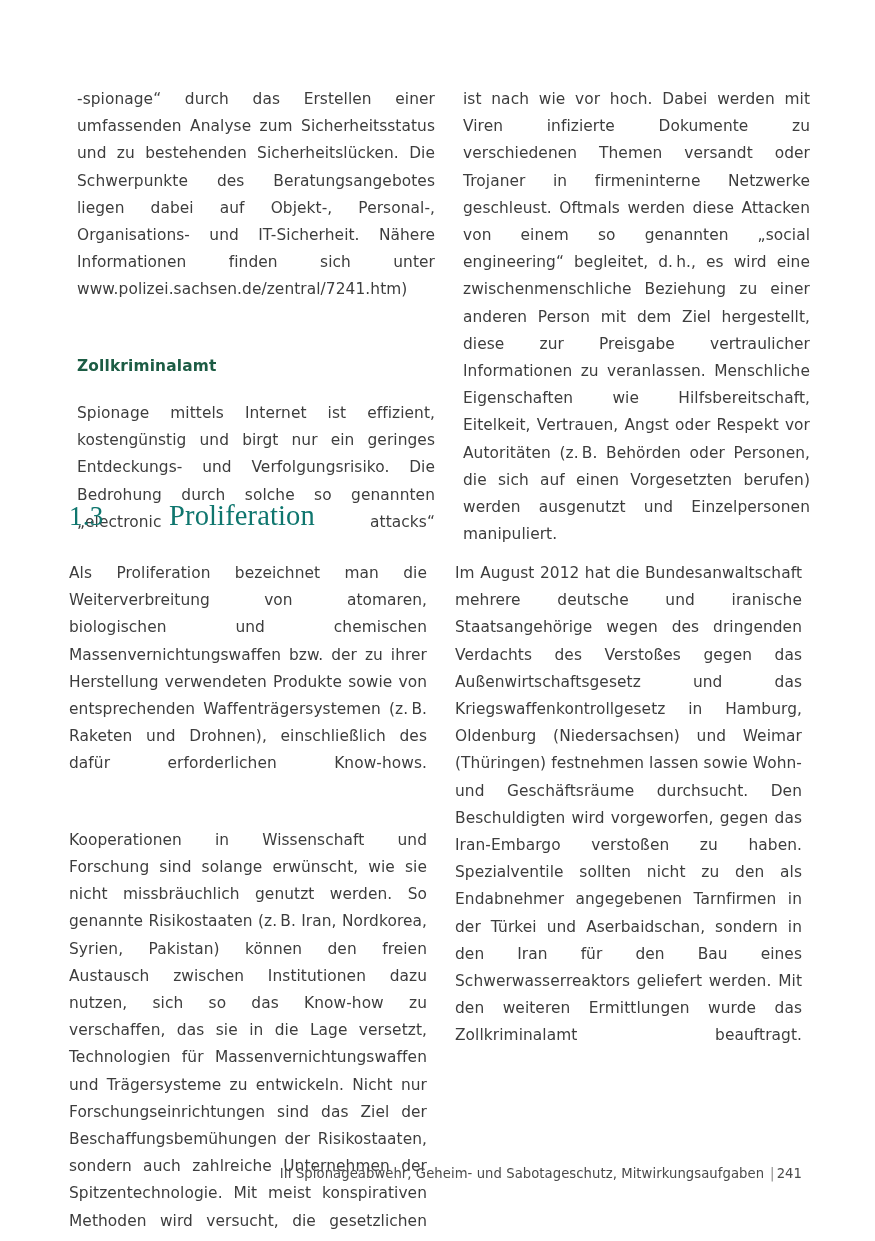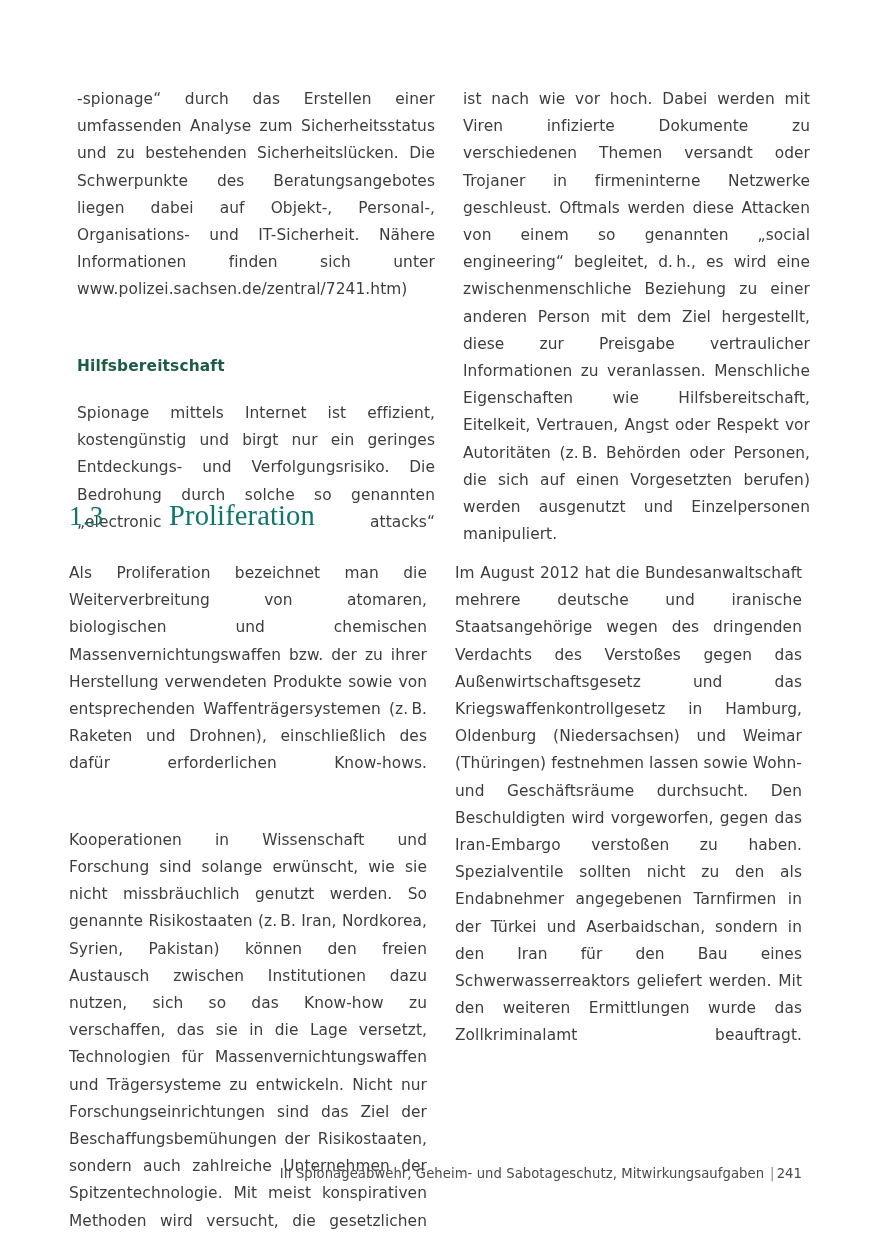--- a/index.html
+++ b/index.html
@@ -110,21 +110,21 @@
 </head>
 <body>
 
 <div class="page">
 
   <div class="columns block-top">
 
     <div class="col left">
       <p class="body">-spionage“ durch das Erstellen einer umfassenden Analyse zum Sicherheitsstatus und zu bestehenden Sicherheitslücken. Die Schwerpunkte des Beratungsangebotes liegen dabei auf Objekt-, Personal-, Organisations- und IT-Sicherheit. Nähere Informationen finden sich unter www.polizei.sachsen.de/zentral/7241.htm)</p>
 
-      <h3 class="subhead">Hilfsbereitschaft</h3>
+      <h3 class="subhead">Zollkriminalamt</h3>
 
       <p class="body">Spionage mittels Internet ist effizient, kostengünstig und birgt nur ein geringes Entdeckungs- und Verfolgungsrisiko. Die Bedrohung durch solche so genannten „electronic attacks“</p>
     </div>
 
     <div class="col right">
       <p class="body">ist nach wie vor hoch. Dabei werden mit Viren infizierte Dokumente zu verschiedenen Themen versandt oder Trojaner in firmeninterne Netzwerke geschleust. Oftmals werden diese Attacken von einem so genannten „social engineering“ begleitet, d. h., es wird eine zwischenmenschliche Beziehung zu einer anderen Person mit dem Ziel hergestellt, diese zur Preisgabe vertraulicher Informationen zu veranlassen. Menschliche Eigenschaften wie Hilfsbereitschaft, Eitelkeit, Vertrauen, Angst oder Respekt vor Autoritäten (z. B. Behörden oder Personen, die sich auf einen Vorgesetzten berufen) werden ausgenutzt und Einzelpersonen manipuliert.</p>
     </div>
 
   </div>
 

